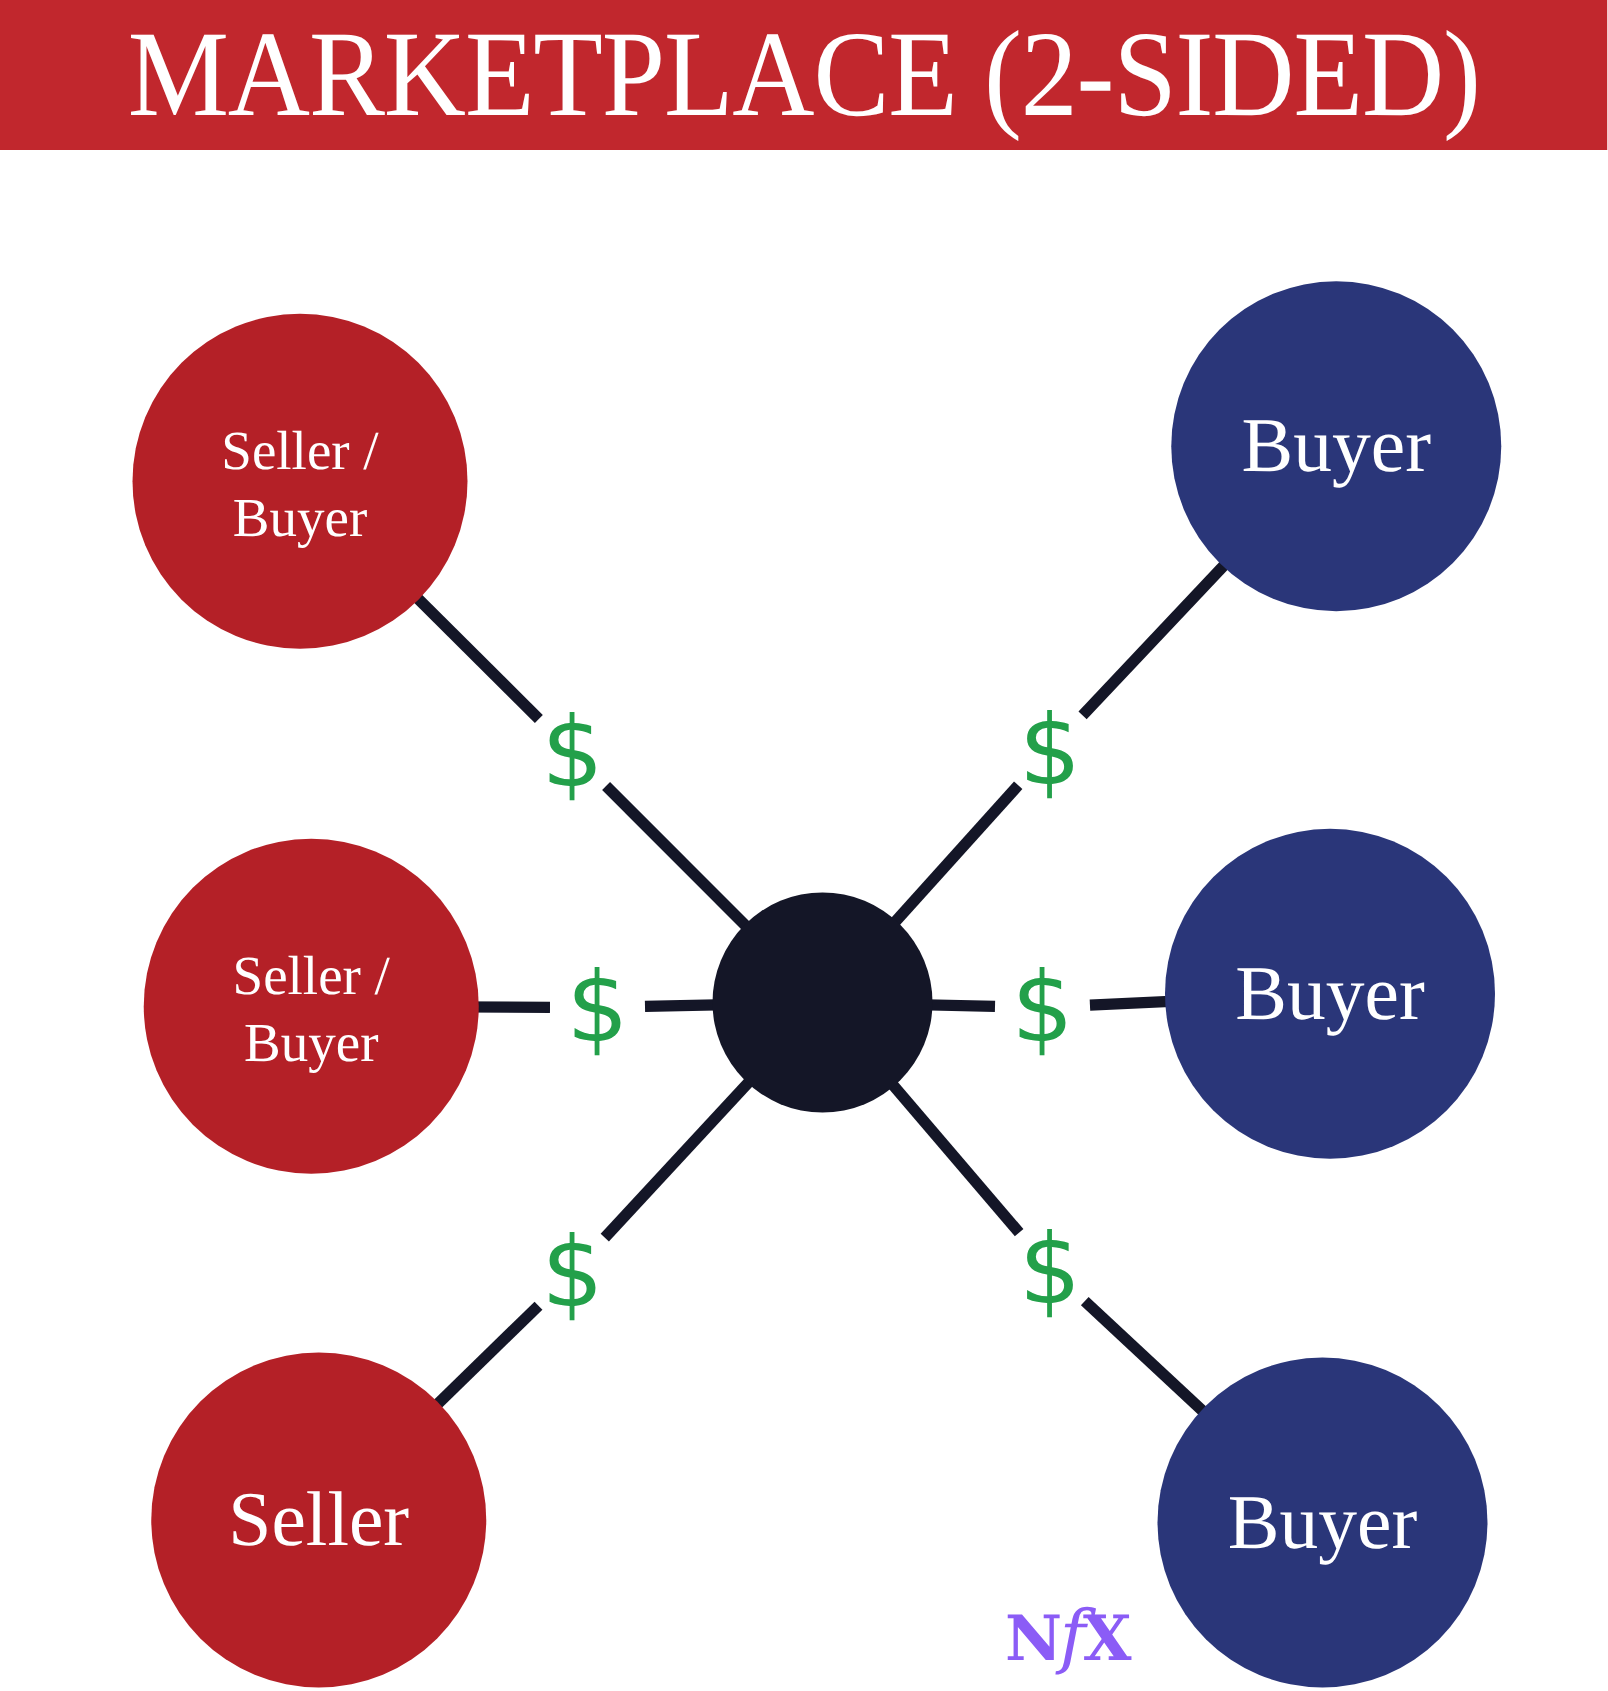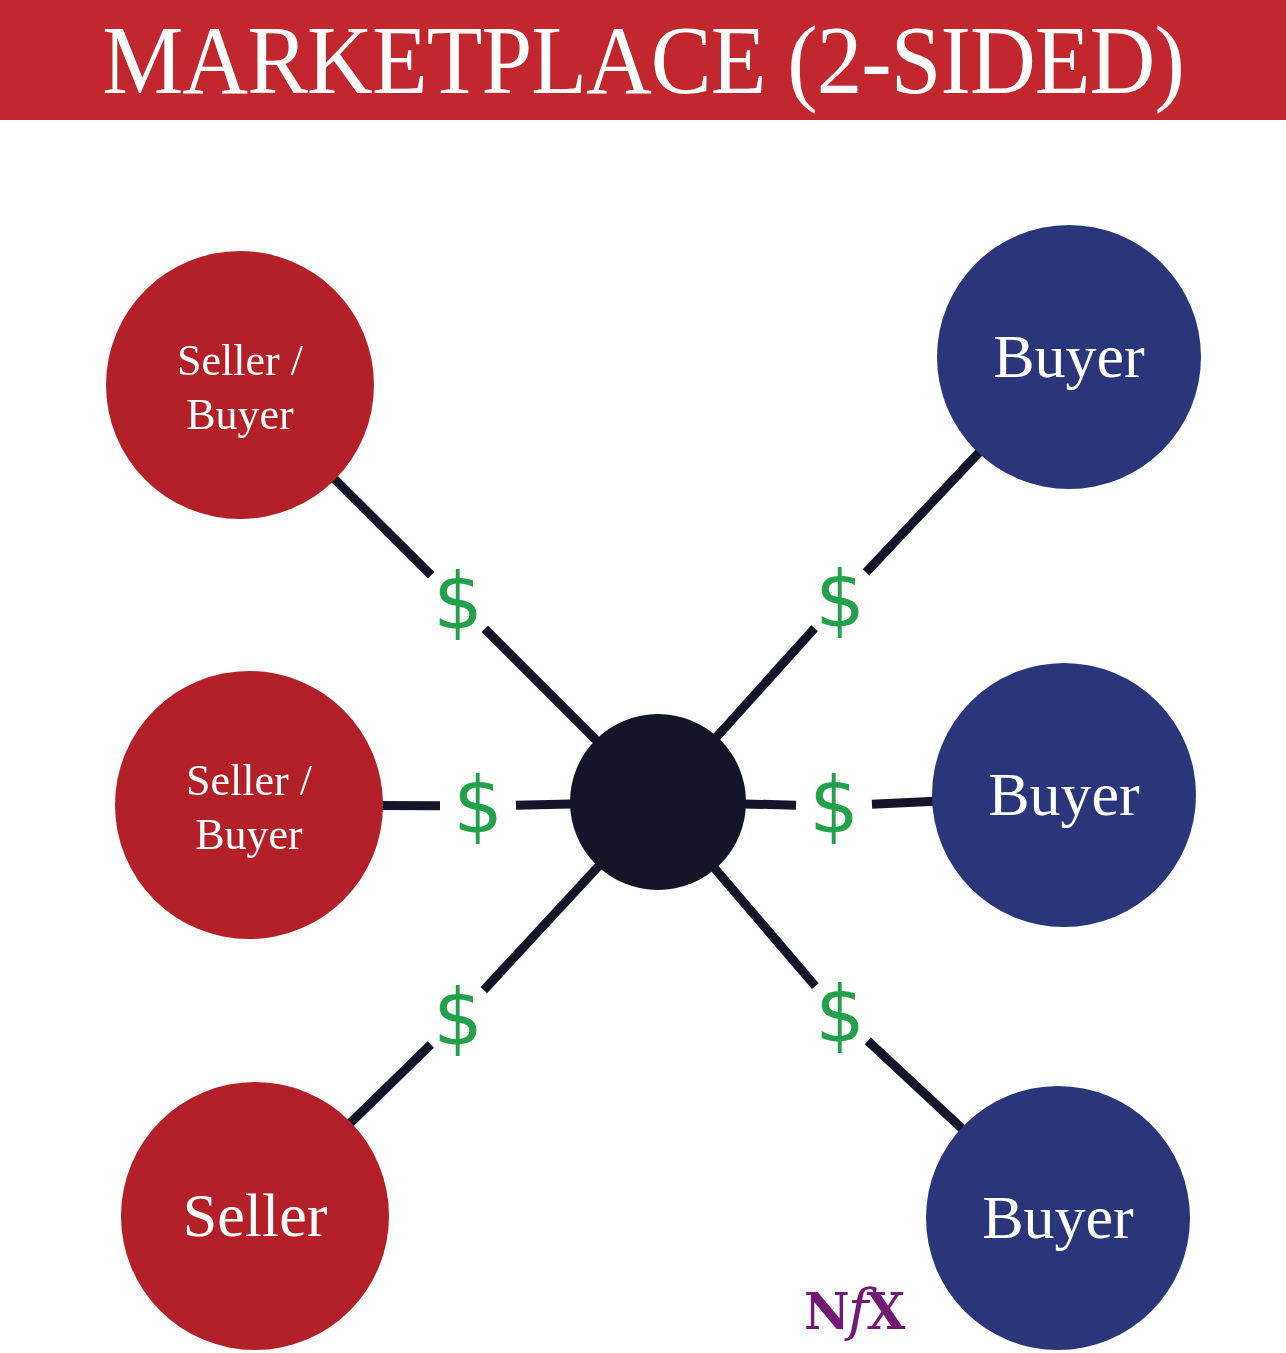--- a/index.html
+++ b/index.html
@@ -3,21 +3,21 @@
 <meta charset="utf-8">
 <style>
   html, body { margin:0; padding:0; background:#ffffff; }
   body { width:1286px; height:1353px; position:relative; overflow:hidden; font-family:"DejaVu Serif","Liberation Serif",serif; }
   .title-bar { position:absolute; left:0; top:0; width:1286px; height:120px; background:#c1272d;text-decoration:underline; }
   .title-text { position:absolute; left:0; top:0; width:1286px; height:120px; display:flex; align-items:center; justify-content:center;
     color:#ffffff; font-family:"Liberation Serif","DejaVu Serif",serif; font-size:98px; line-height:1; letter-spacing:-1px; transform:scaleX(0.93); white-space:nowrap; }
   svg.diagram { position:absolute; left:0; top:0; }
   .node-label { fill:#ffffff; font-family:"Liberation Serif","DejaVu Serif",serif; text-anchor:middle; }
   .dollar { fill:#23a04a; font-family:"DejaVu Sans","Liberation Sans",sans-serif; text-anchor:middle; }
-  .logo { position:absolute; left:804px; top:1282px; color:#701a75; font-family:"DejaVu Serif","Liberation Serif",serif; font-weight:bold; font-size:50px; line-height:1; letter-spacing:-2px; }
+  .logo { position:absolute; left:804px; top:1282px; color:#8b5cf6; font-family:"DejaVu Serif","Liberation Serif",serif; font-weight:bold; font-size:50px; line-height:1; letter-spacing:-2px; }
   .logo .f { font-style:italic; font-weight:normal; font-size:56px; }
 </style>
 </head>
 <body>
 
 <div class="title-bar">
   <div class="title-text">MARKETPLACE (2-SIDED)</div>
 </div>
 
 <svg class="diagram" width="1286" height="1353" viewBox="0 0 1286 1353" xmlns="http://www.w3.org/2000/svg">

